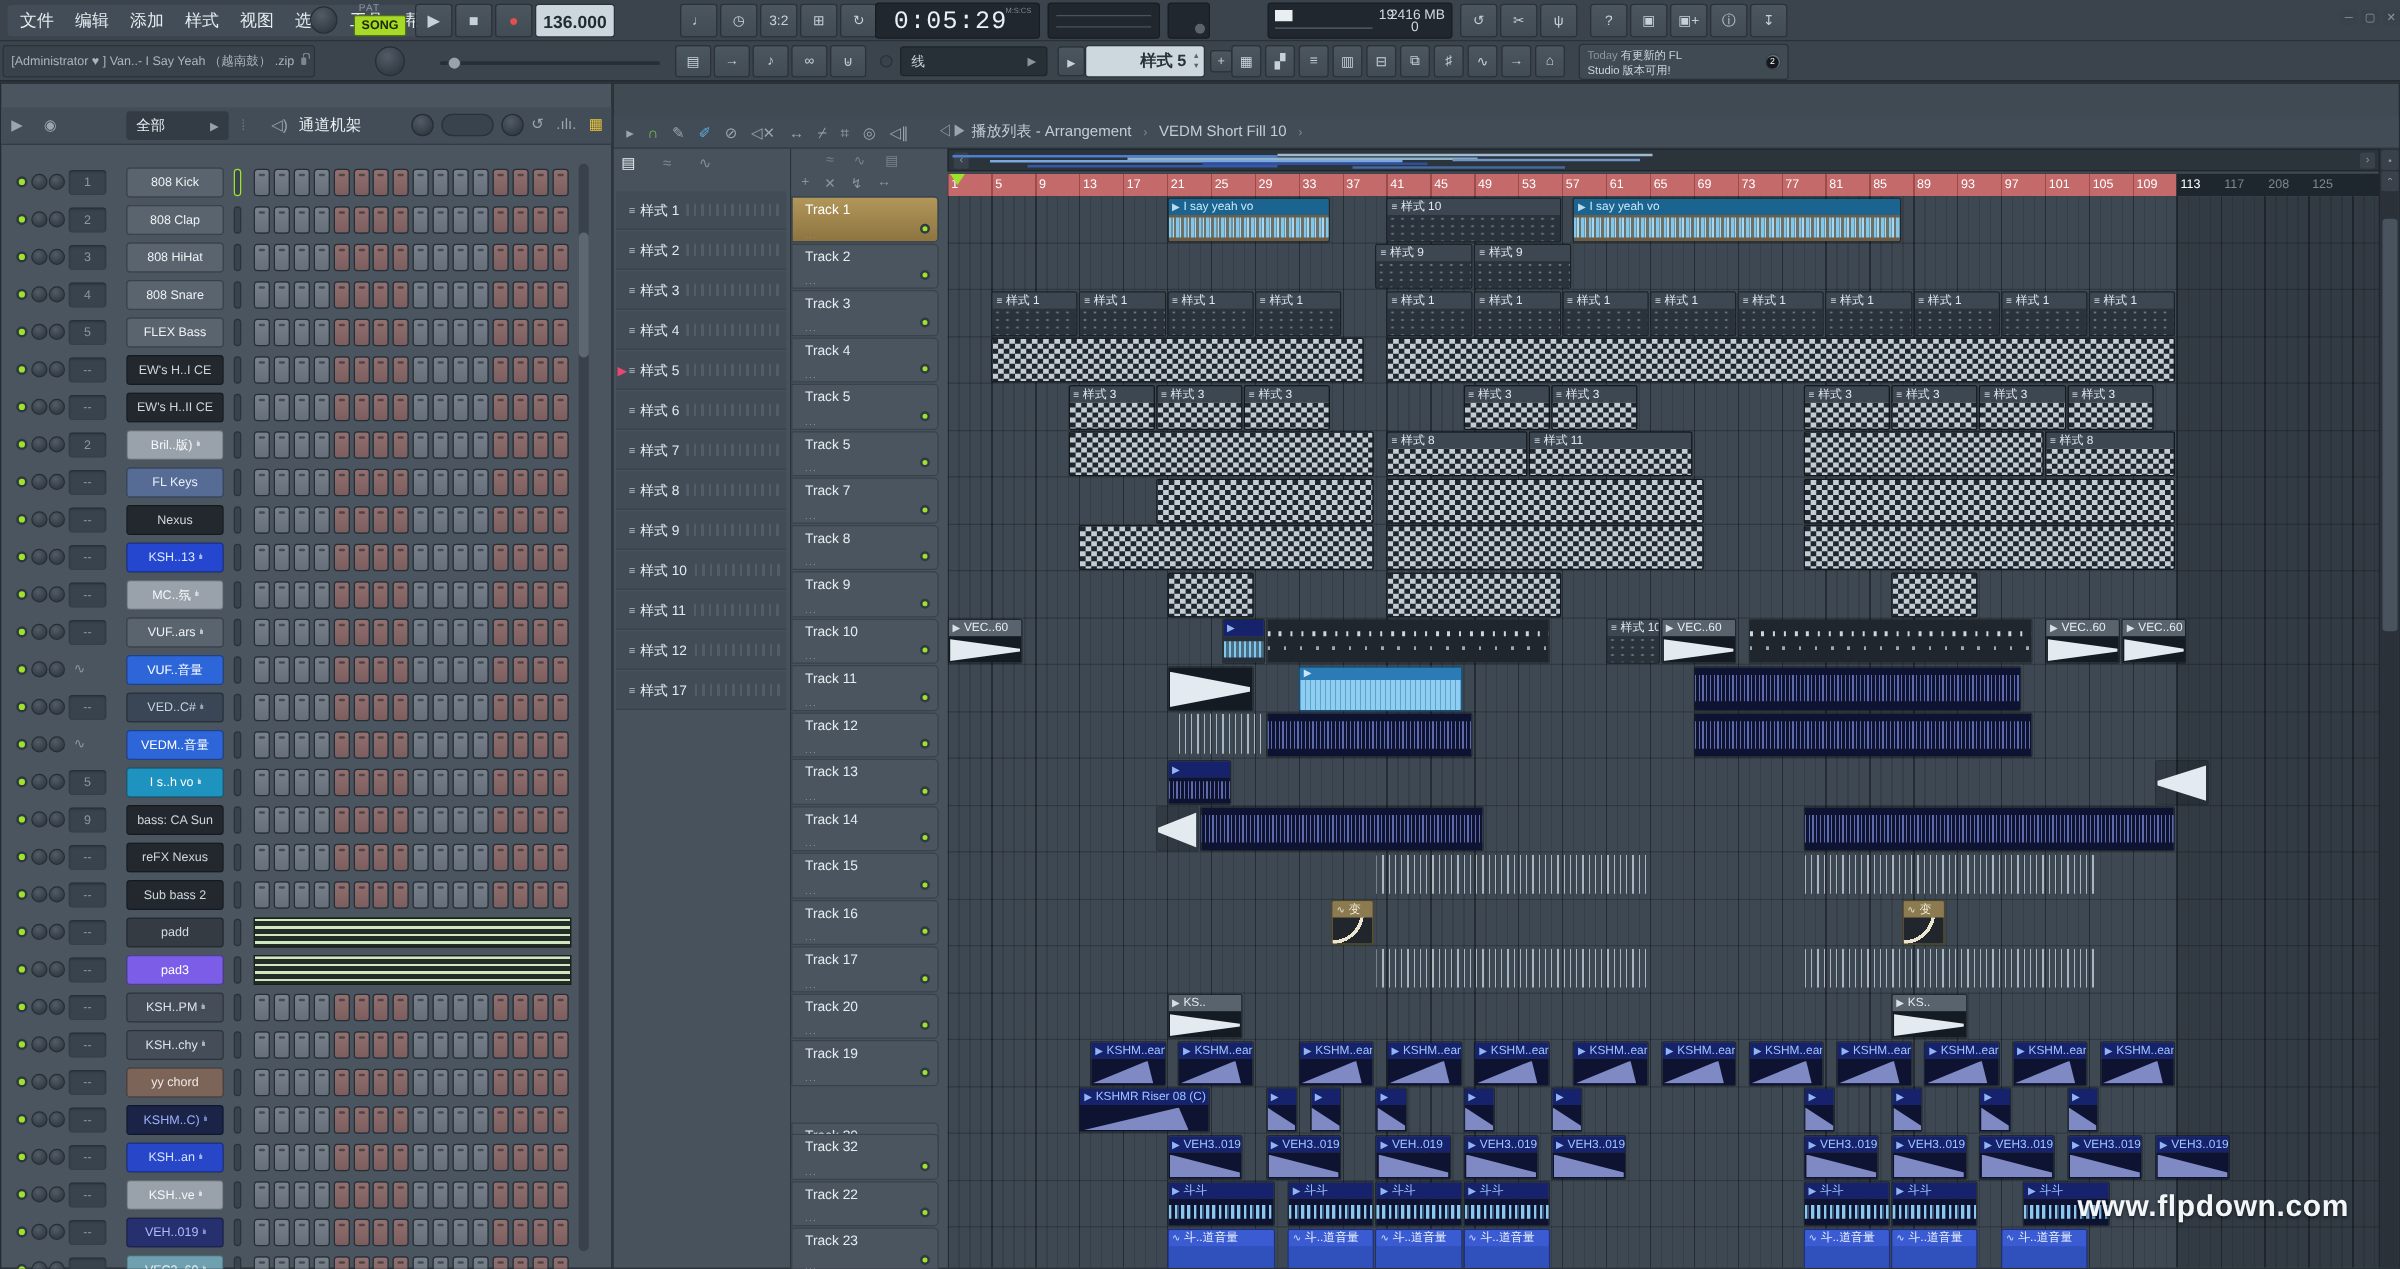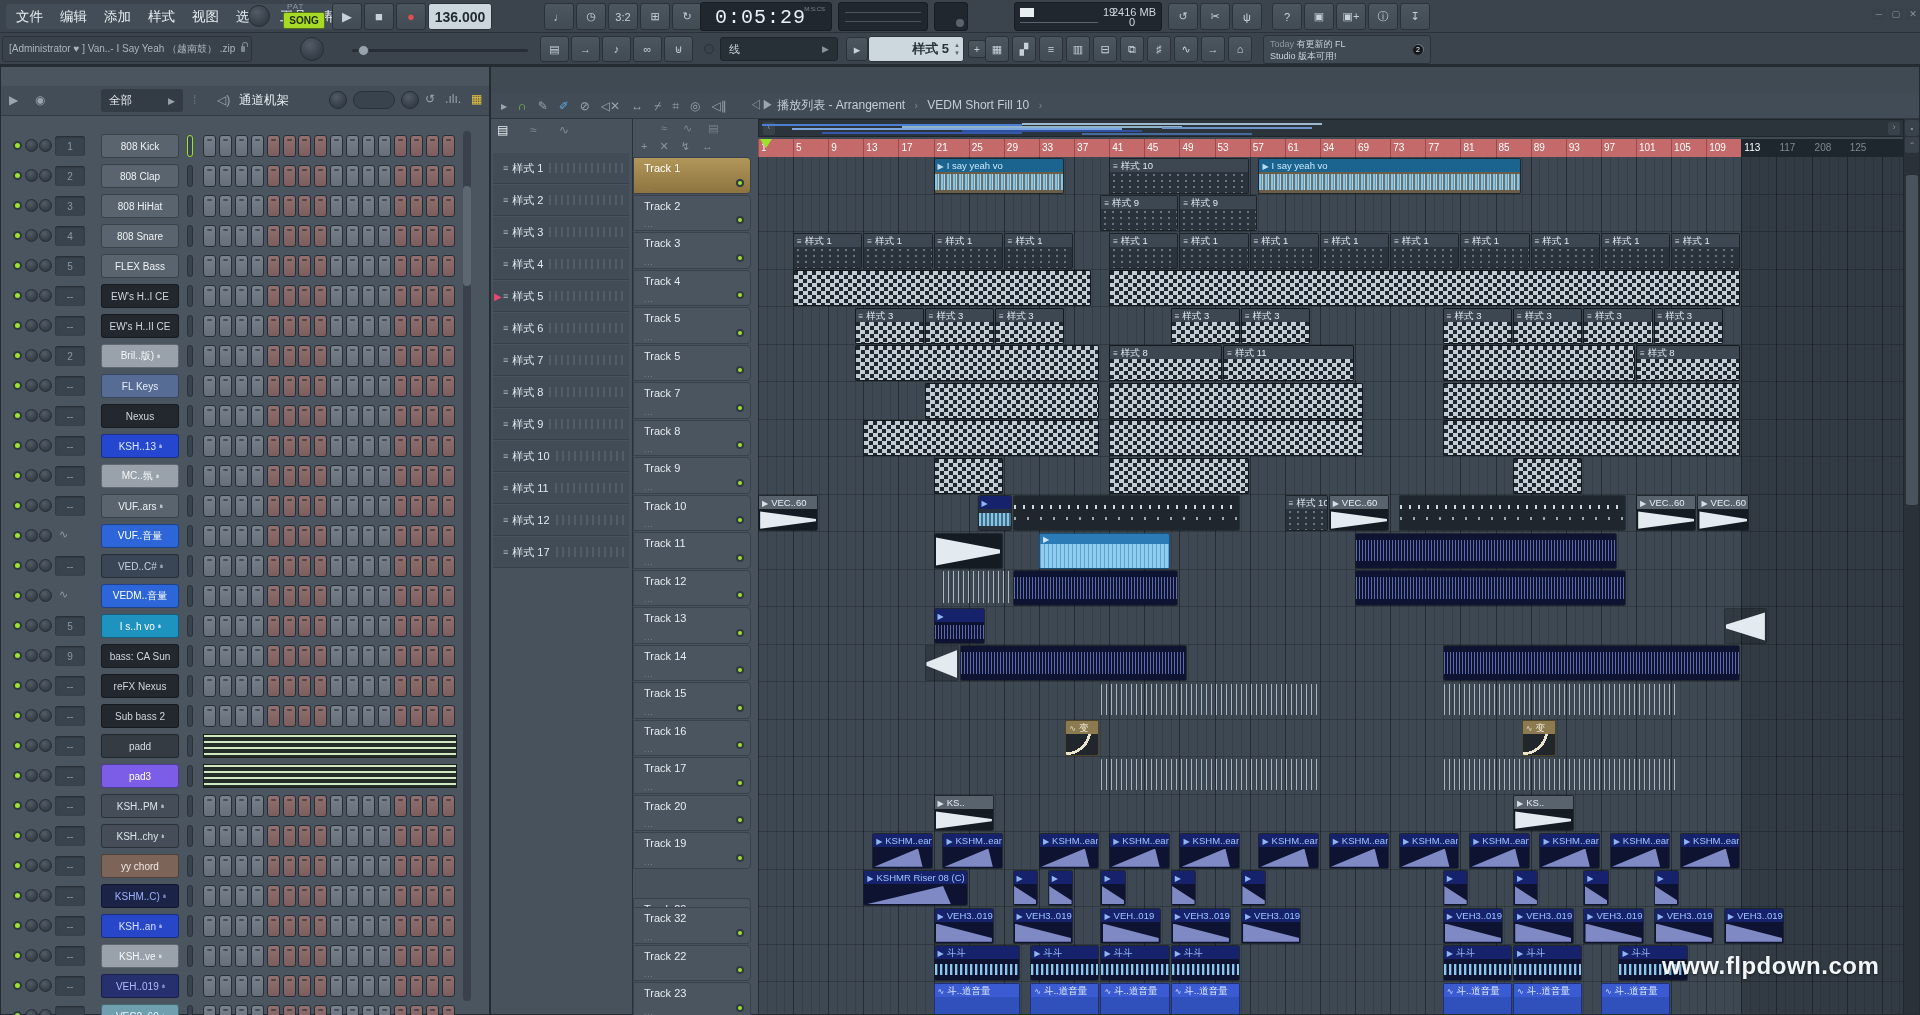--- a/index.html
+++ b/index.html
@@ -1253,21 +1253,21 @@
           <span class="rnum" style="left: 213.72px;">25</span>
           <span class="rnum" style="left: 248.84px;">29</span>
           <span class="rnum" style="left: 283.96px;">33</span>
           <span class="rnum" style="left: 319.08px;">37</span>
           <span class="rnum" style="left: 354.2px;">41</span>
           <span class="rnum" style="left: 389.32px;">45</span>
           <span class="rnum" style="left: 424.44px;">49</span>
           <span class="rnum" style="left: 459.56px;">53</span>
           <span class="rnum" style="left: 494.68px;">57</span>
           <span class="rnum" style="left: 529.8px;">61</span>
-          <span class="rnum" style="left: 564.92px;">34</span>
+          <span class="rnum" style="left: 564.92px;">65</span>
           <span class="rnum" style="left: 600.04px;">69</span>
           <span class="rnum" style="left: 635.16px;">73</span>
           <span class="rnum" style="left: 670.28px;">77</span>
           <span class="rnum" style="left: 705.4px;">81</span>
           <span class="rnum" style="left: 740.52px;">85</span>
           <span class="rnum" style="left: 775.64px;">89</span>
           <span class="rnum" style="left: 810.76px;">93</span>
           <span class="rnum" style="left: 845.88px;">97</span>
           <span class="rnum" style="left: 881px;">101</span>
           <span class="rnum" style="left: 916.12px;">105</span>

